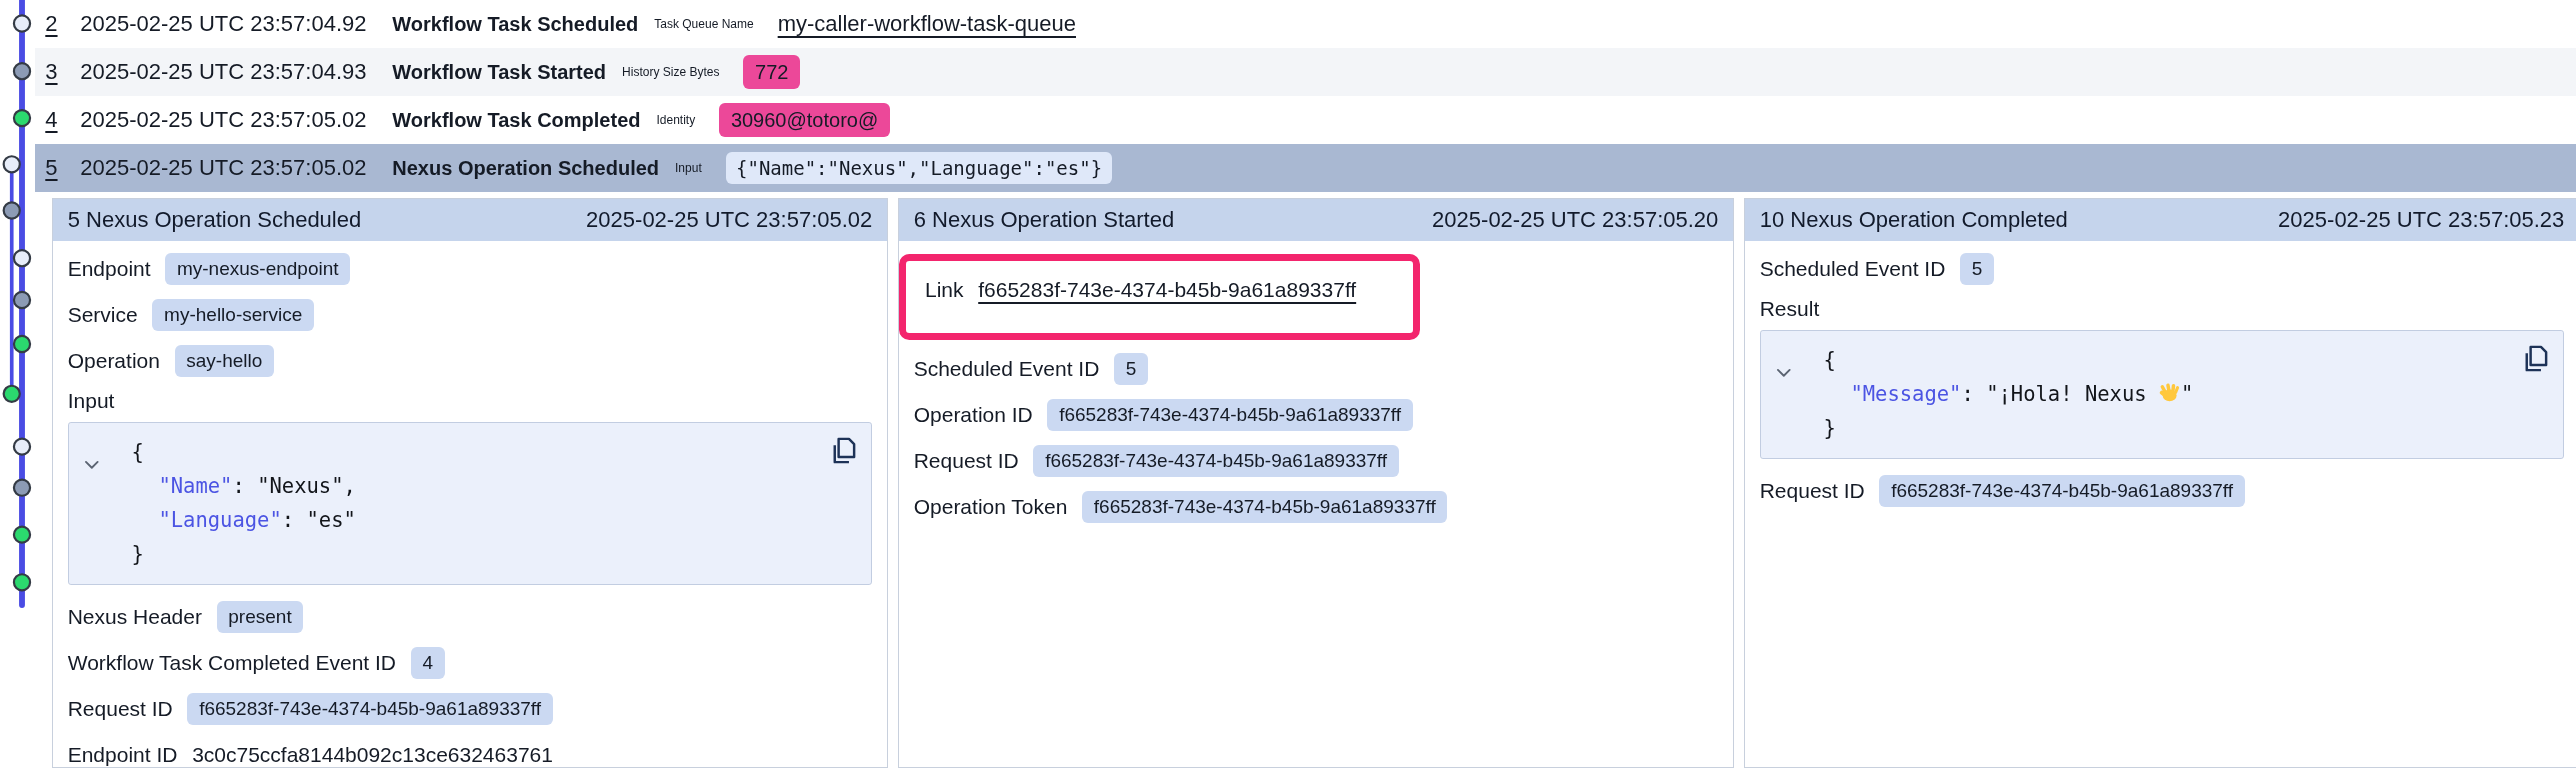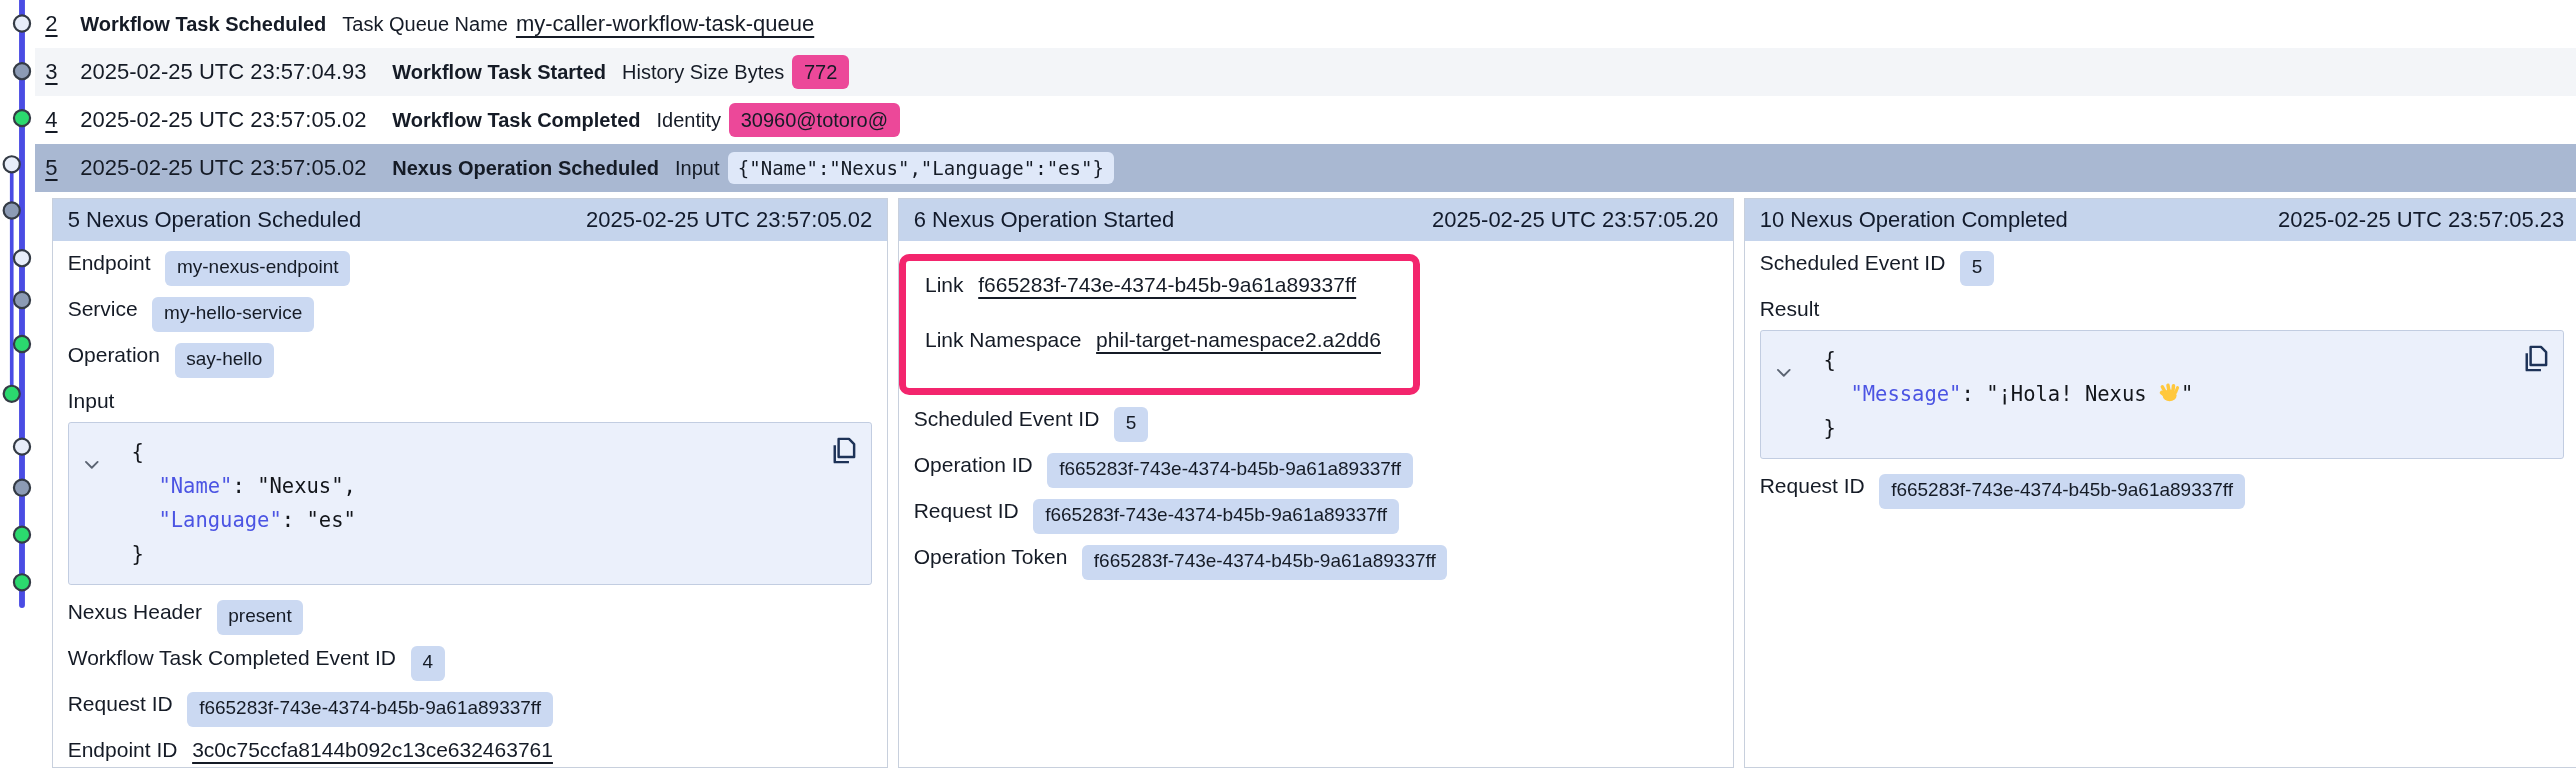--- a/index.html
+++ b/index.html
@@ -11,33 +11,33 @@
 
   
   #rows{position:absolute;left:35px;top:0;right:0;}
   .row{height:48px;display:flex;align-items:center;padding-left:10.3px;cursor:pointer;}
   .row.striped{background:#F3F5F8;}
   .row.selected{background:#A9B8D2;}
   .rid{width:35px;font-size:22px;font-weight:500;text-decoration:underline;
        text-underline-offset:4.4px;text-decoration-thickness:1.8px;}
   .rts{width:312px;font-size:22px;}
   .rname{font-size:20px;font-weight:700;margin-right:16px;white-space:nowrap;}
-  .rlabel{font-size:20px;margin-right:8px;white-space:nowrap;}
+  .rlabel{font-size:12px;margin-right:24px;white-space:nowrap;}
   .rbadge{background:#ec4899;border-radius:5.9px;padding:5.9px 11.7px;font-size:20px;white-space:nowrap;}
   .rbadge.mono{font-family:"DejaVu Sans Mono",monospace;font-size:19px;background:#DFE8F9;padding:5.1px 10.3px;}
   .rlink{font-size:22px;text-decoration:underline;text-underline-offset:5.1px;
          text-decoration-thickness:1.8px;white-space:nowrap;}
 
   
   #panels{position:absolute;left:52px;top:198px;width:2528px;height:570px;display:flex;gap:10px;}
   .panel{flex:1 1 0;border:1.5px solid #C8D0DD;background:#fff;overflow:hidden;min-width:0;}
   .phead{height:42px;background:#C5D4EC;display:flex;justify-content:space-between;
          align-items:center;padding:0 14.7px;font-size:22px;font-weight:500;color:#121A2B;}
   .pbody{padding:10.3px 14.7px 0 14.7px;}
-  .frow{display:flex;min-height:35px;margin-bottom:11px;}
+  .frow{display:flex;align-items:center;min-height:35px;margin-bottom:11px;}
   .flabel{font-size:21px;margin-right:14.7px;white-space:nowrap;}
   .fbadge{background:#CBD9F2;border-radius:5.9px;padding:5.1px 11.7px;font-size:19px;white-space:nowrap;}
   .flink{font-size:21px;text-decoration:underline;text-underline-offset:5.1px;
          text-decoration-thickness:1.8px;white-space:nowrap;}
   .lrow{font-size:21px;margin:2.9px 0 8.8px 0;}
   .code{position:relative;background:#EBF0FB;border:1.5px solid #C2CDE1;border-radius:2.9px;
         padding:11.7px 14.7px 13.2px 14.7px;margin:0 0 14.7px 0;
         font-family:"DejaVu Sans Mono",monospace;font-size:20.5px;line-height:34px;color:#12151A;}
   .cline{white-space:pre;}
   .cl-brace{margin-left:48px;}
@@ -66,20 +66,21 @@
       <circle cx="30" cy="469" r="11" fill="#2BD96E" stroke="#343B45" stroke-width="3"></circle>
       <circle cx="16" cy="537" r="11" fill="#2BD96E" stroke="#343B45" stroke-width="3"></circle>
       <circle cx="30" cy="609" r="11" fill="#E7EDF9" stroke="#343B45" stroke-width="3"></circle>
       <circle cx="30" cy="665" r="11" fill="#8C9BB5" stroke="#343B45" stroke-width="3"></circle>
       <circle cx="30" cy="729" r="11" fill="#2BD96E" stroke="#343B45" stroke-width="3"></circle>
       <circle cx="30" cy="794" r="11" fill="#2BD96E" stroke="#343B45" stroke-width="3"></circle>
     </svg></div>
 <div id="rows">
     <div class="row">
       <span class="rid">2</span>
+      <span class="rts">2025-02-25 UTC 23:57:04.92</span>
       <span class="rname">Workflow Task Scheduled</span>
       <span class="rlabel">Task Queue Name</span>
       <span class="rlink">my-caller-workflow-task-queue</span>
     </div>
     <div class="row striped">
       <span class="rid">3</span>
       <span class="rts">2025-02-25 UTC 23:57:04.93</span>
       <span class="rname">Workflow Task Started</span>
       <span class="rlabel">History Size Bytes</span>
       <span class="rbadge">772</span>
@@ -152,23 +153,20 @@
     </div>
     <div class="panel">
       <div class="phead">
         <span>6 Nexus Operation Started</span>
         <span>2025-02-25 UTC 23:57:05.20</span>
       </div>
       <div class="pbody">
         <div><div class="hibox"><div class="frow">
               <span class="flabel">Link</span>
               <span class="flink">f665283f-743e-4374-b45b-9a61a89337ff</span>
-            </div><div class="frow">
-              <span class="flabel">Link Namespace</span>
-              <span class="flink">phil-target-namespace2.a2dd6</span>
             </div></div></div>
         <div class="frow">
           <span class="flabel">Scheduled Event ID</span>
           <span class="fbadge">5</span>
         </div>
         <div class="frow">
           <span class="flabel">Operation ID</span>
           <span class="fbadge">f665283f-743e-4374-b45b-9a61a89337ff</span>
         </div>
         <div class="frow">

